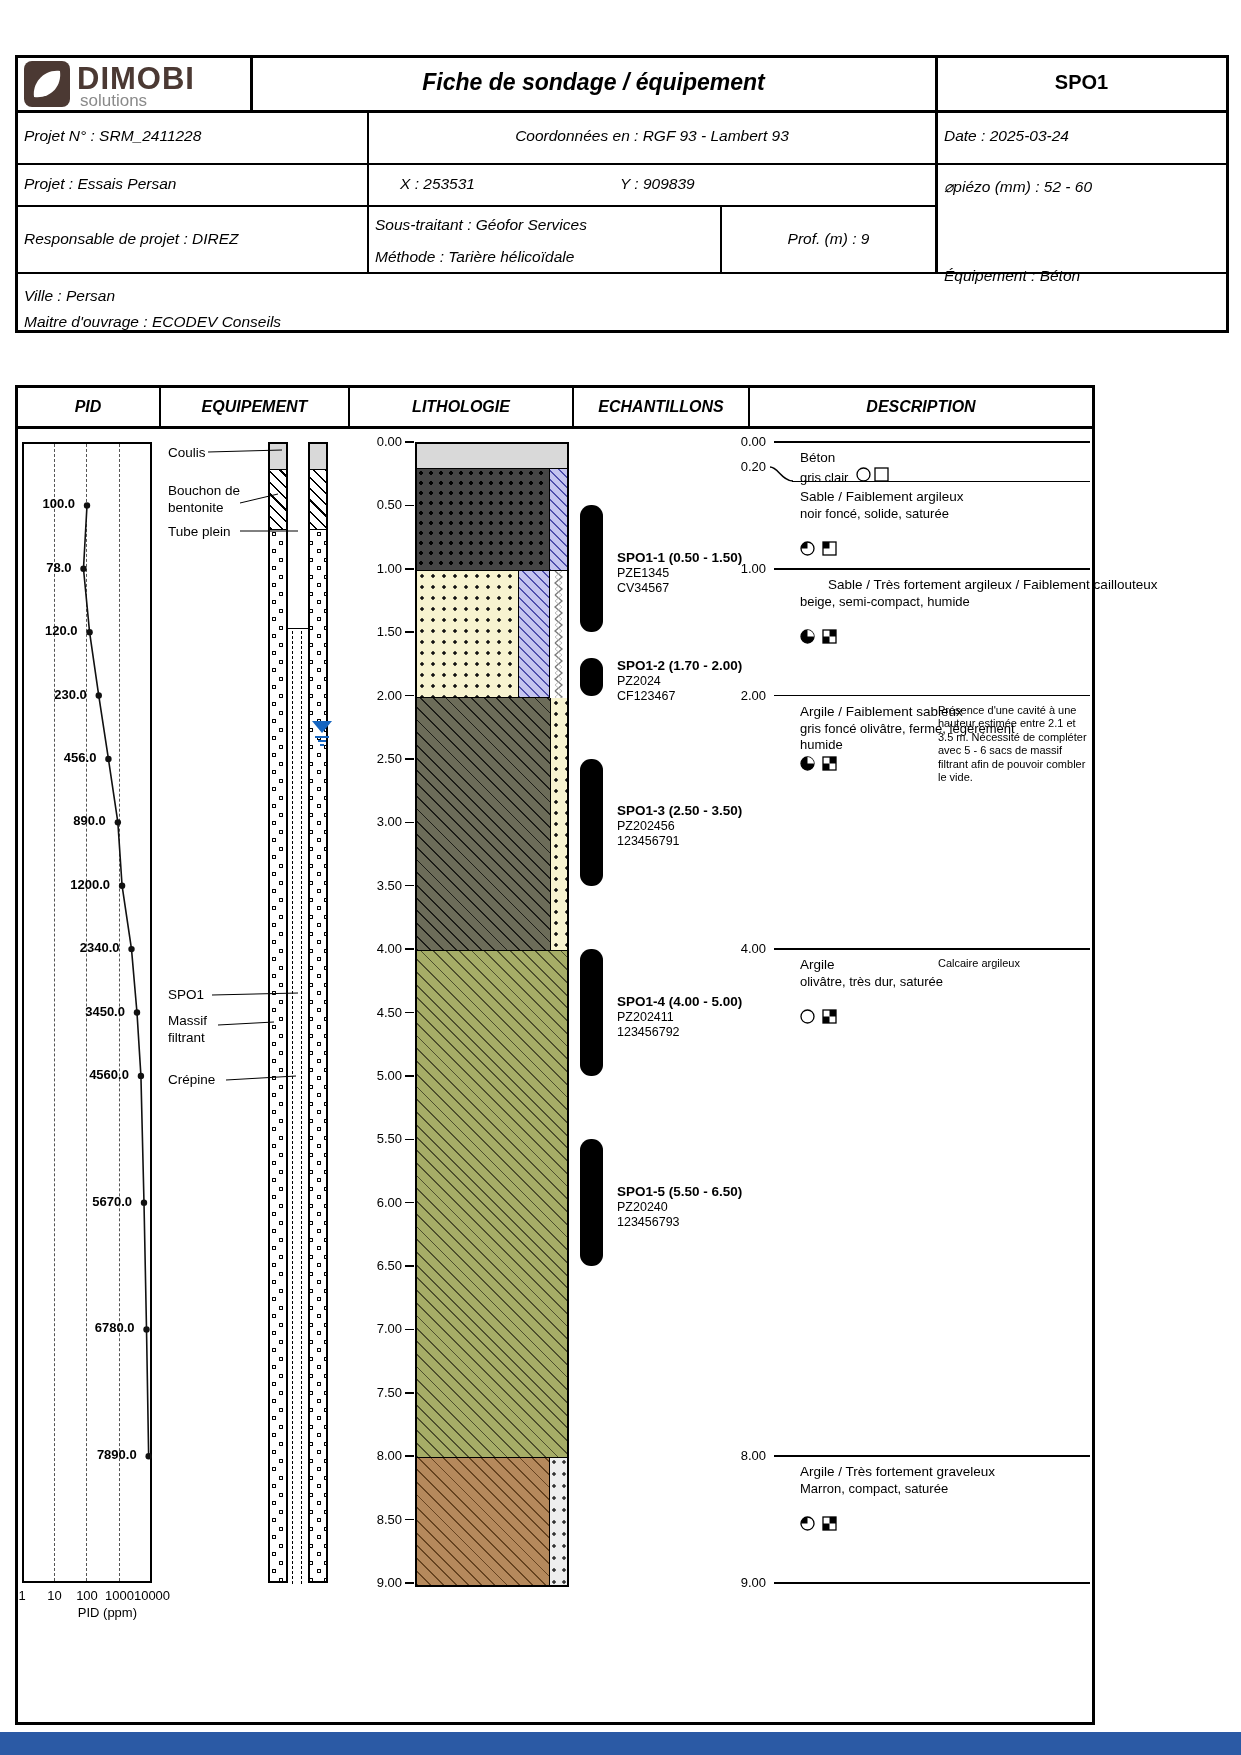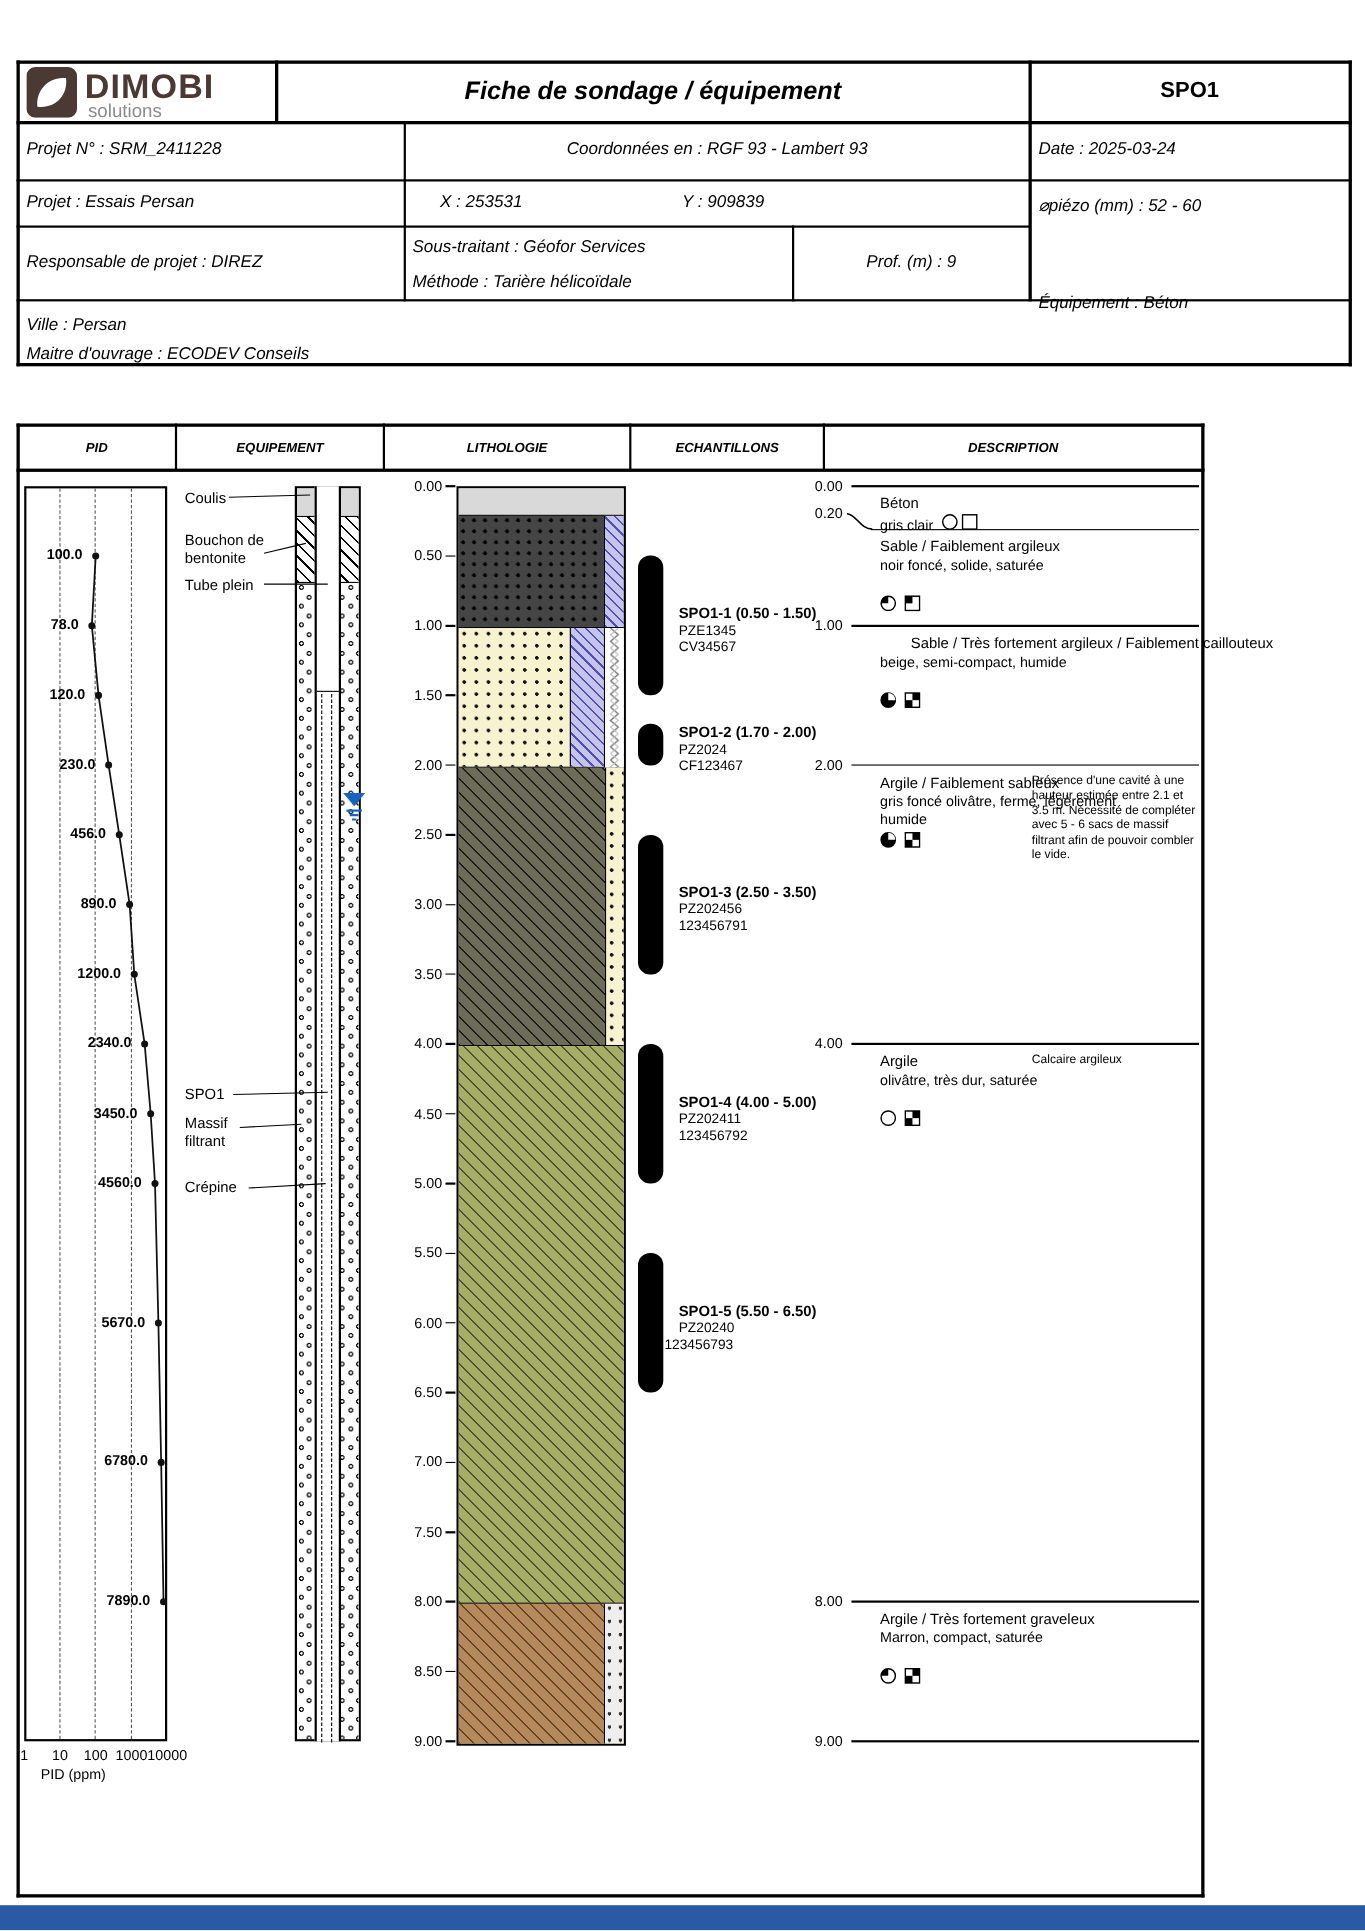--- a/index.html
+++ b/index.html
@@ -2,21 +2,21 @@
 <html><head>
 <meta charset="utf-8">
 <style>
   html,body{margin:0;padding:0;background:#fff;}
   #page{position:relative;width:1241px;height:1755px;background:#fff;overflow:hidden;
         font-family:"Liberation Sans",sans-serif;color:#000;}
   .abs{position:absolute;}
   .ln{position:absolute;background:#000;}
   .it{font-style:italic;font-size:15.5px;white-space:nowrap;}
   .hdrcell{position:absolute;display:flex;align-items:center;justify-content:center;
-           font-weight:bold;font-style:italic;font-size:12px;}
+           font-weight:bold;font-style:italic;font-size:16px;}
   .ticklab{position:absolute;font-size:13px;text-align:right;white-space:nowrap;}
   .pidlab{position:absolute;font-size:13px;font-weight:bold;text-align:right;white-space:nowrap;}
   .desc-l1{position:absolute;font-size:13.5px;white-space:nowrap;}
   .desc-l2{position:absolute;font-size:13px;width:245px;line-height:16px;}
   .desc-note{position:absolute;font-size:11px;width:155px;line-height:13.5px;}
   .samp-t{position:absolute;font-size:13.5px;font-weight:bold;white-space:nowrap;}
   .samp-r{position:absolute;font-size:12.5px;white-space:nowrap;}
   .eqlab{position:absolute;font-size:13.5px;white-space:nowrap;}
   
   .pat-gray{background:#d9d9d9;}
@@ -150,21 +150,21 @@
     <line x1="80" y1="101" x2="138" y2="101" stroke="#000" stroke-width="1"></line>
     <line x1="52" y1="565" x2="138" y2="563" stroke="#000" stroke-width="1"></line>
     <line x1="58" y1="595" x2="114" y2="592" stroke="#000" stroke-width="1"></line>
     <line x1="66" y1="650" x2="136" y2="646" stroke="#000" stroke-width="1"></line>
   </svg>
 
   <div class="abs" style="left:22px;top:442px;width:130px;height:1141px;border:2px solid #000;box-sizing:border-box;"></div>
   <div class="abs" style="left:54px;top:444px;width:0;height:1137px;border-left:1.5px dashed #555;"></div>
   <div class="abs" style="left:86px;top:444px;width:0;height:1137px;border-left:1.5px dashed #555;"></div>
   <div class="abs" style="left:119px;top:444px;width:0;height:1137px;border-left:1.5px dashed #555;"></div>
-  <div class="abs" style="left:37px;top:1605px;width:100px;text-align:left;font-size:13px;">PID (ppm)</div>
+  <div class="abs" style="left:37px;top:1605px;width:100px;text-align:right;font-size:13px;">PID (ppm)</div>
 
   <div id="gen" class="abs" style="left:0;top:0;">
       <div class="ticklab" style="left:340px;top:434px;width:62px;">0.00</div>
       <div style="position:absolute;left:405px;top:441.25px;width:9px;height:1.5px;background:#000;"></div>
       <div class="ticklab" style="left:340px;top:497.3888888888889px;width:62px;">0.50</div>
       <div style="position:absolute;left:405px;top:504.6388888888889px;width:9px;height:1.5px;background:#000;"></div>
       <div class="ticklab" style="left:340px;top:560.7777777777778px;width:62px;">1.00</div>
       <div style="position:absolute;left:405px;top:568.0277777777778px;width:9px;height:1.5px;background:#000;"></div>
       <div class="ticklab" style="left:340px;top:624.1666666666666px;width:62px;">1.50</div>
       <div style="position:absolute;left:405px;top:631.4166666666666px;width:9px;height:1.5px;background:#000;"></div>
@@ -228,21 +228,21 @@
       <div class="samp-t" style="left:617px;top:803.3333333333333px;">SPO1-3 (2.50 - 3.50)</div>
       <div class="samp-r" style="left:617px;top:819.3333333333333px;">PZ202456</div>
       <div class="samp-r" style="left:617px;top:834.3333333333333px;">123456791</div>
       <div style="position:absolute;left:580px;top:949.1111111111111px;width:23px;height:126.77777777777783px;background:#000;border-radius:11px;"></div>
       <div class="samp-t" style="left:617px;top:993.5px;">SPO1-4 (4.00 - 5.00)</div>
       <div class="samp-r" style="left:617px;top:1009.5px;">PZ202411</div>
       <div class="samp-r" style="left:617px;top:1024.5px;">123456792</div>
       <div style="position:absolute;left:580px;top:1139.2777777777778px;width:23px;height:126.77777777777783px;background:#000;border-radius:11px;"></div>
       <div class="samp-t" style="left:617px;top:1183.6666666666667px;">SPO1-5 (5.50 - 6.50)</div>
       <div class="samp-r" style="left:617px;top:1199.6666666666667px;">PZ20240</div>
-      <div class="samp-r" style="left:604px;top:1214.6666666666667px;">123456793</div>
+      <div class="samp-r" style="left:617px;top:1214.6666666666667px;">123456793</div>
       <div class="ticklab" style="left:700px;top:434px;width:66px;">0.00</div>
       <div style="position:absolute;left:774px;top:441.25px;width:316px;height:1.5px;background:#000;"></div>
       <div class="desc-l1" style="left:800px;top:450px;">Béton</div>
       <div class="desc-l2" style="left:800px;top:467px;">gris clair&nbsp; <svg width="15" height="15">
           <circle cx="7.5" cy="7.5" r="6.5" fill="#fff" stroke="#000" stroke-width="1.3"></circle>
         </svg> <svg width="15" height="15">
           <rect x="1" y="1" width="13" height="13" fill="#fff" stroke="#000" stroke-width="1.3"></rect>
         </svg></div>
       <div class="ticklab" style="left:700px;top:459.35555555555555px;width:66px;">0.20</div>
       <div style="position:absolute;left:792px;top:480.60555555555555px;width:298px;height:1.5px;background:#000;"></div>

